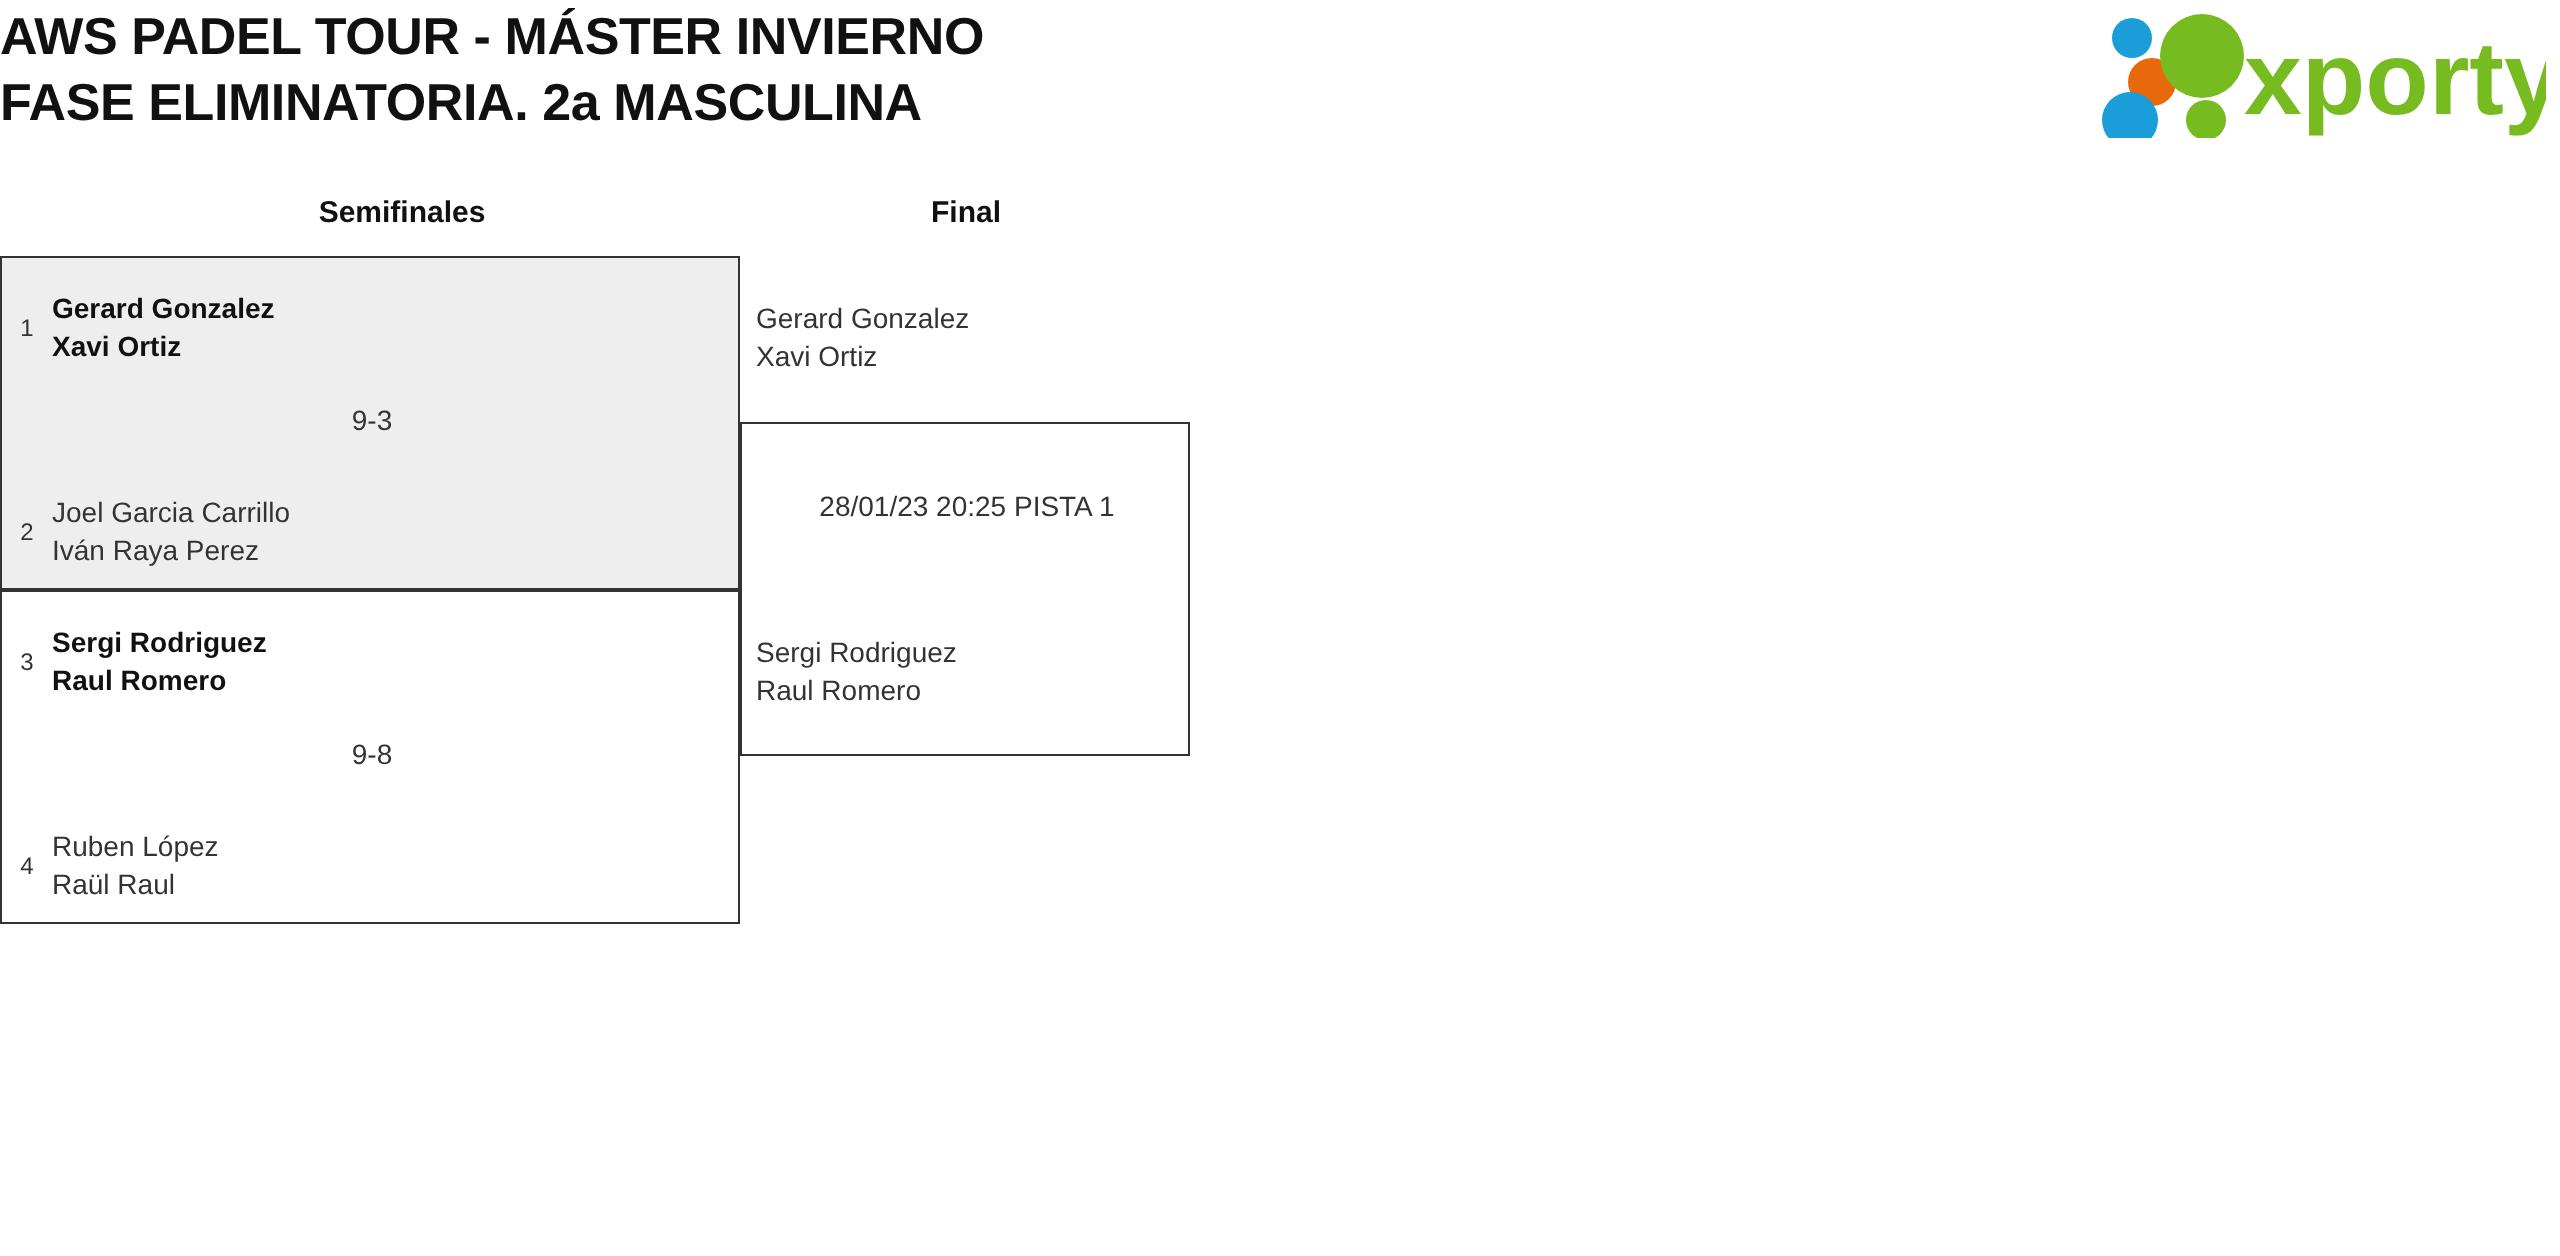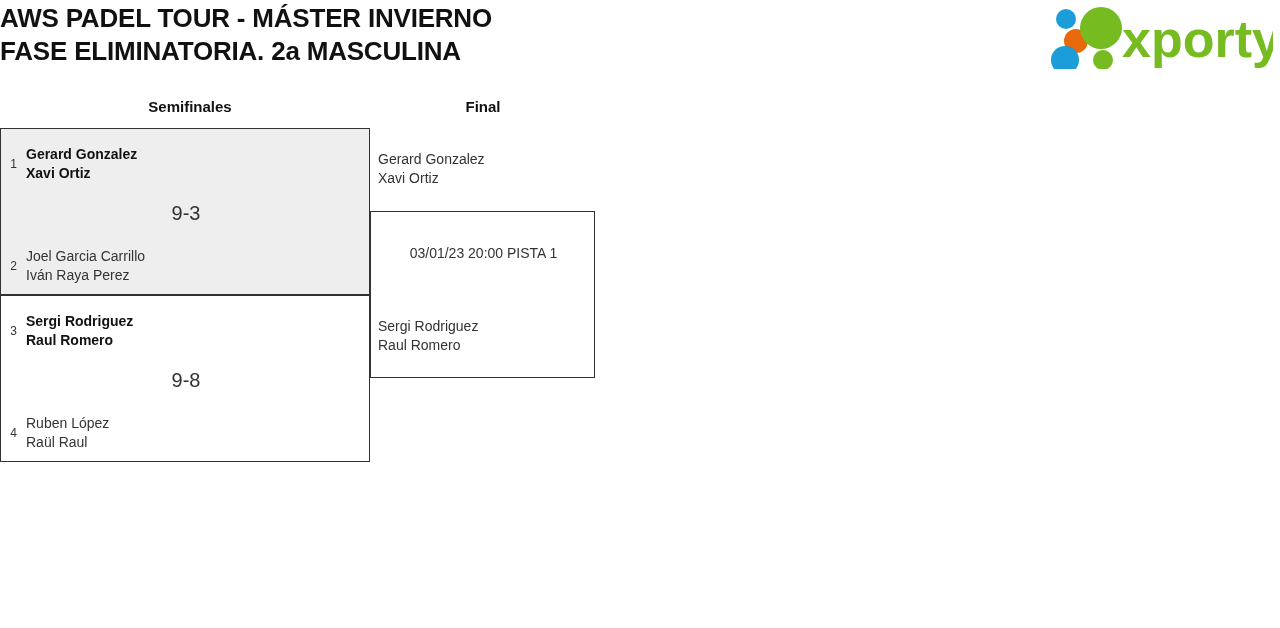--- a/index.html
+++ b/index.html
@@ -48,21 +48,21 @@
 
   
   .round-heading {
     position: absolute;
     font-size: 15px;
     font-weight: bold;
     color: #111111;
     text-align: center;
     top: 98px;
   }
-  #round-heading-semifinals { left: 5px; width: 370px; }
+  #round-heading-semifinals { left: 16px; width: 370px; }
   #round-heading-final { left: 370px; width: 226px; text-align: center; }
 
   
   #bracket {
     position: absolute;
     left: 0;
     top: 0;
     width: 1280px;
     height: 628px;
   }
@@ -119,21 +119,21 @@
     font-weight: bold;
     color: #111111;
   }
 
   .score {
     position: absolute;
     left: 25px;
     width: 320px;
     top: 73px;
     text-align: center;
-    font-size: 20px;
+    font-size: 14px;
     color: #333333;
   }
 
   
   .final-team {
     position: absolute;
     left: 7px;
     font-size: 14px;
     line-height: 19px;
     color: #333333;
@@ -202,18 +202,18 @@
     <div class="team-slot bottom">
       <span class="seed">4</span>
       <span class="team-names">Ruben López
 Raül Raul</span>
     </div>
   </div>
 
   <div class="final-match">
     <div class="final-team" id="final-team-top">Gerard Gonzalez
 Xavi Ortiz</div>
-    <div id="final-schedule">03/01/23 20:00 PISTA 1</div>
+    <div id="final-schedule">28/01/23 20:25 PISTA 1</div>
     <div class="final-team" id="final-team-bottom">Sergi Rodriguez
 Raul Romero</div>
   </div>
 
 </div>
 
 </body></html>

